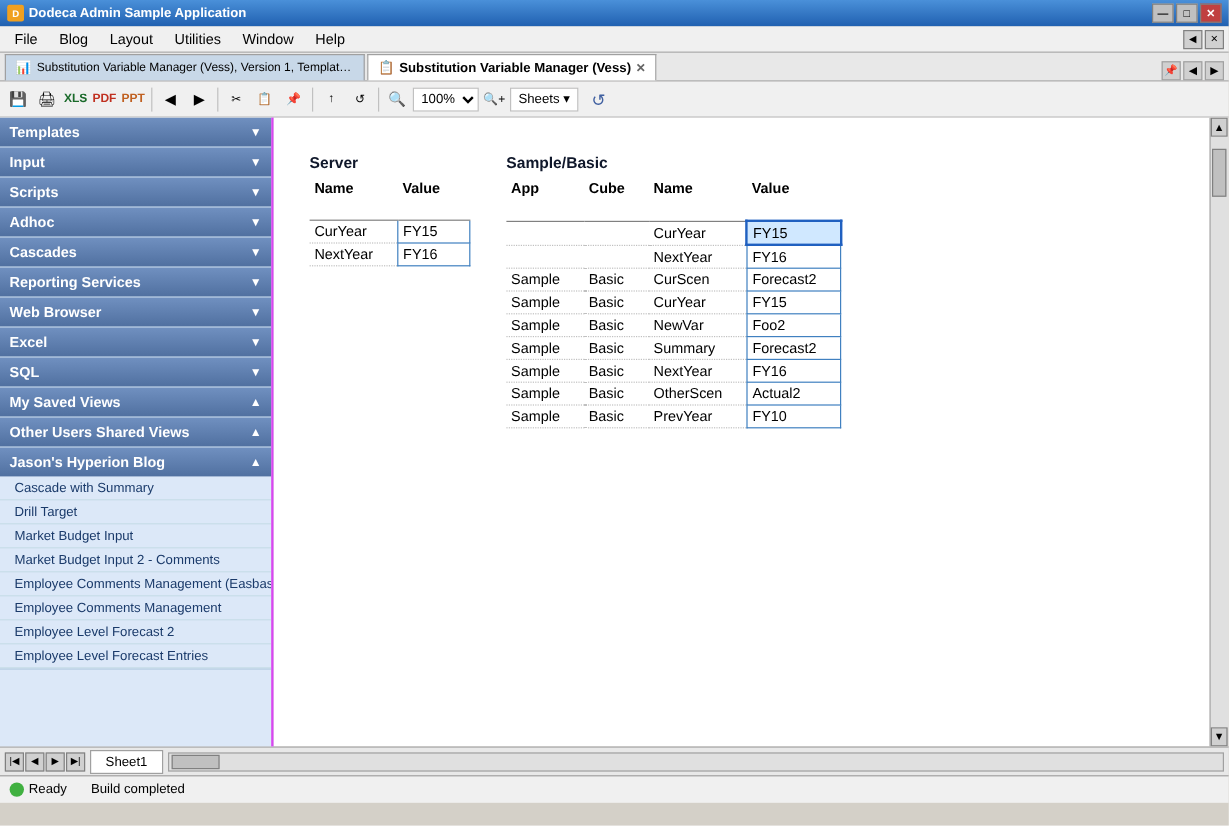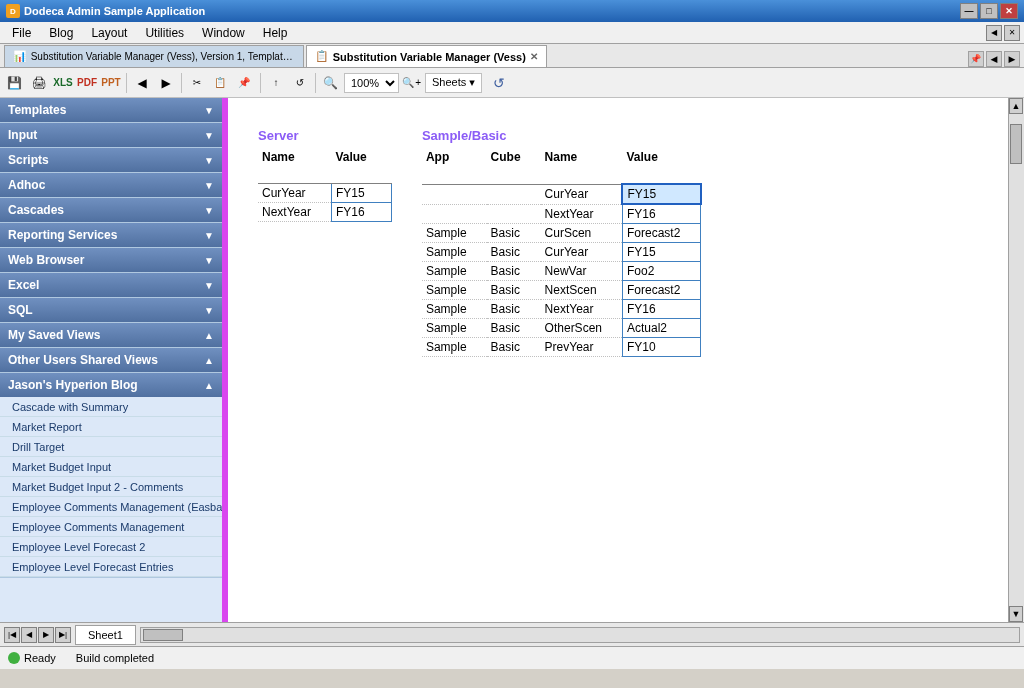--- a/index.html
+++ b/index.html
@@ -103,21 +103,21 @@
       display: flex;
       height: calc(688px - 22px - 22px - 24px - 30px - 24px - 22px);
       
       height: 524px;
     }
 
     
     .sidebar {
       width: 228px;
       background: #dce8f8;
-      border-right: 6px solid #d946ef;
+      border-right: 2px solid #d946ef;
       overflow-y: auto;
       flex-shrink: 0;
     }
     .sidebar-section {
       border-bottom: 1px solid #b0c8e0;
     }
     .sidebar-section-header {
       background: linear-gradient(to bottom, #7090c0, #5070a0);
       color: white;
       padding: 4px 8px;
@@ -166,21 +166,21 @@
       padding: 10px;
     }
     .var-table {
       border-collapse: collapse;
       font-size: 12px;
     }
     .var-table-title {
       font-weight: bold;
       font-size: 13px;
       margin-bottom: 4px;
-      color: #8b5cf6;
+      color: #0f172a;
     }
     .var-table th {
       font-weight: bold;
       padding: 3px 20px 19px 4px;
       border-bottom: 1px solid #808080;
       text-align: left;
       background: white;
     }
     .var-table td {
       padding: 2px 20px 2px 4px;
@@ -411,21 +411,20 @@
         <span class="arrow">▲</span>
       </div>
     </div>
 
     <div class="sidebar-section">
       <div class="sidebar-section-header">
         <span>Jason's Hyperion Blog</span>
         <span class="arrow">▲</span>
       </div>
       <div class="sidebar-item">Cascade with Summary</div>
-      <div class="sidebar-item">Market Report</div>
       <div class="sidebar-item">Drill Target</div>
       <div class="sidebar-item">Market Budget Input</div>
       <div class="sidebar-item">Market Budget Input 2 - Comments</div>
       <div class="sidebar-item" style="overflow:hidden;text-overflow:ellipsis;">Employee Comments Management (Easbase.</div>
       <div class="sidebar-item">Employee Comments Management</div>
       <div class="sidebar-item">Employee Level Forecast 2</div>
       <div class="sidebar-item">Employee Level Forecast Entries</div>
 
     </div>
   </div>
@@ -495,21 +494,21 @@
                 </tr>
                 <tr>
                   <td>Sample</td>
                   <td>Basic</td>
                   <td>NewVar</td>
                   <td class="value-cell">Foo2</td>
                 </tr>
                 <tr>
                   <td>Sample</td>
                   <td>Basic</td>
-                  <td>NextScen</td>
+                  <td>Summary</td>
                   <td class="value-cell">Forecast2</td>
                 </tr>
                 <tr>
                   <td>Sample</td>
                   <td>Basic</td>
                   <td>NextYear</td>
                   <td class="value-cell">FY16</td>
                 </tr>
                 <tr>
                   <td>Sample</td>

